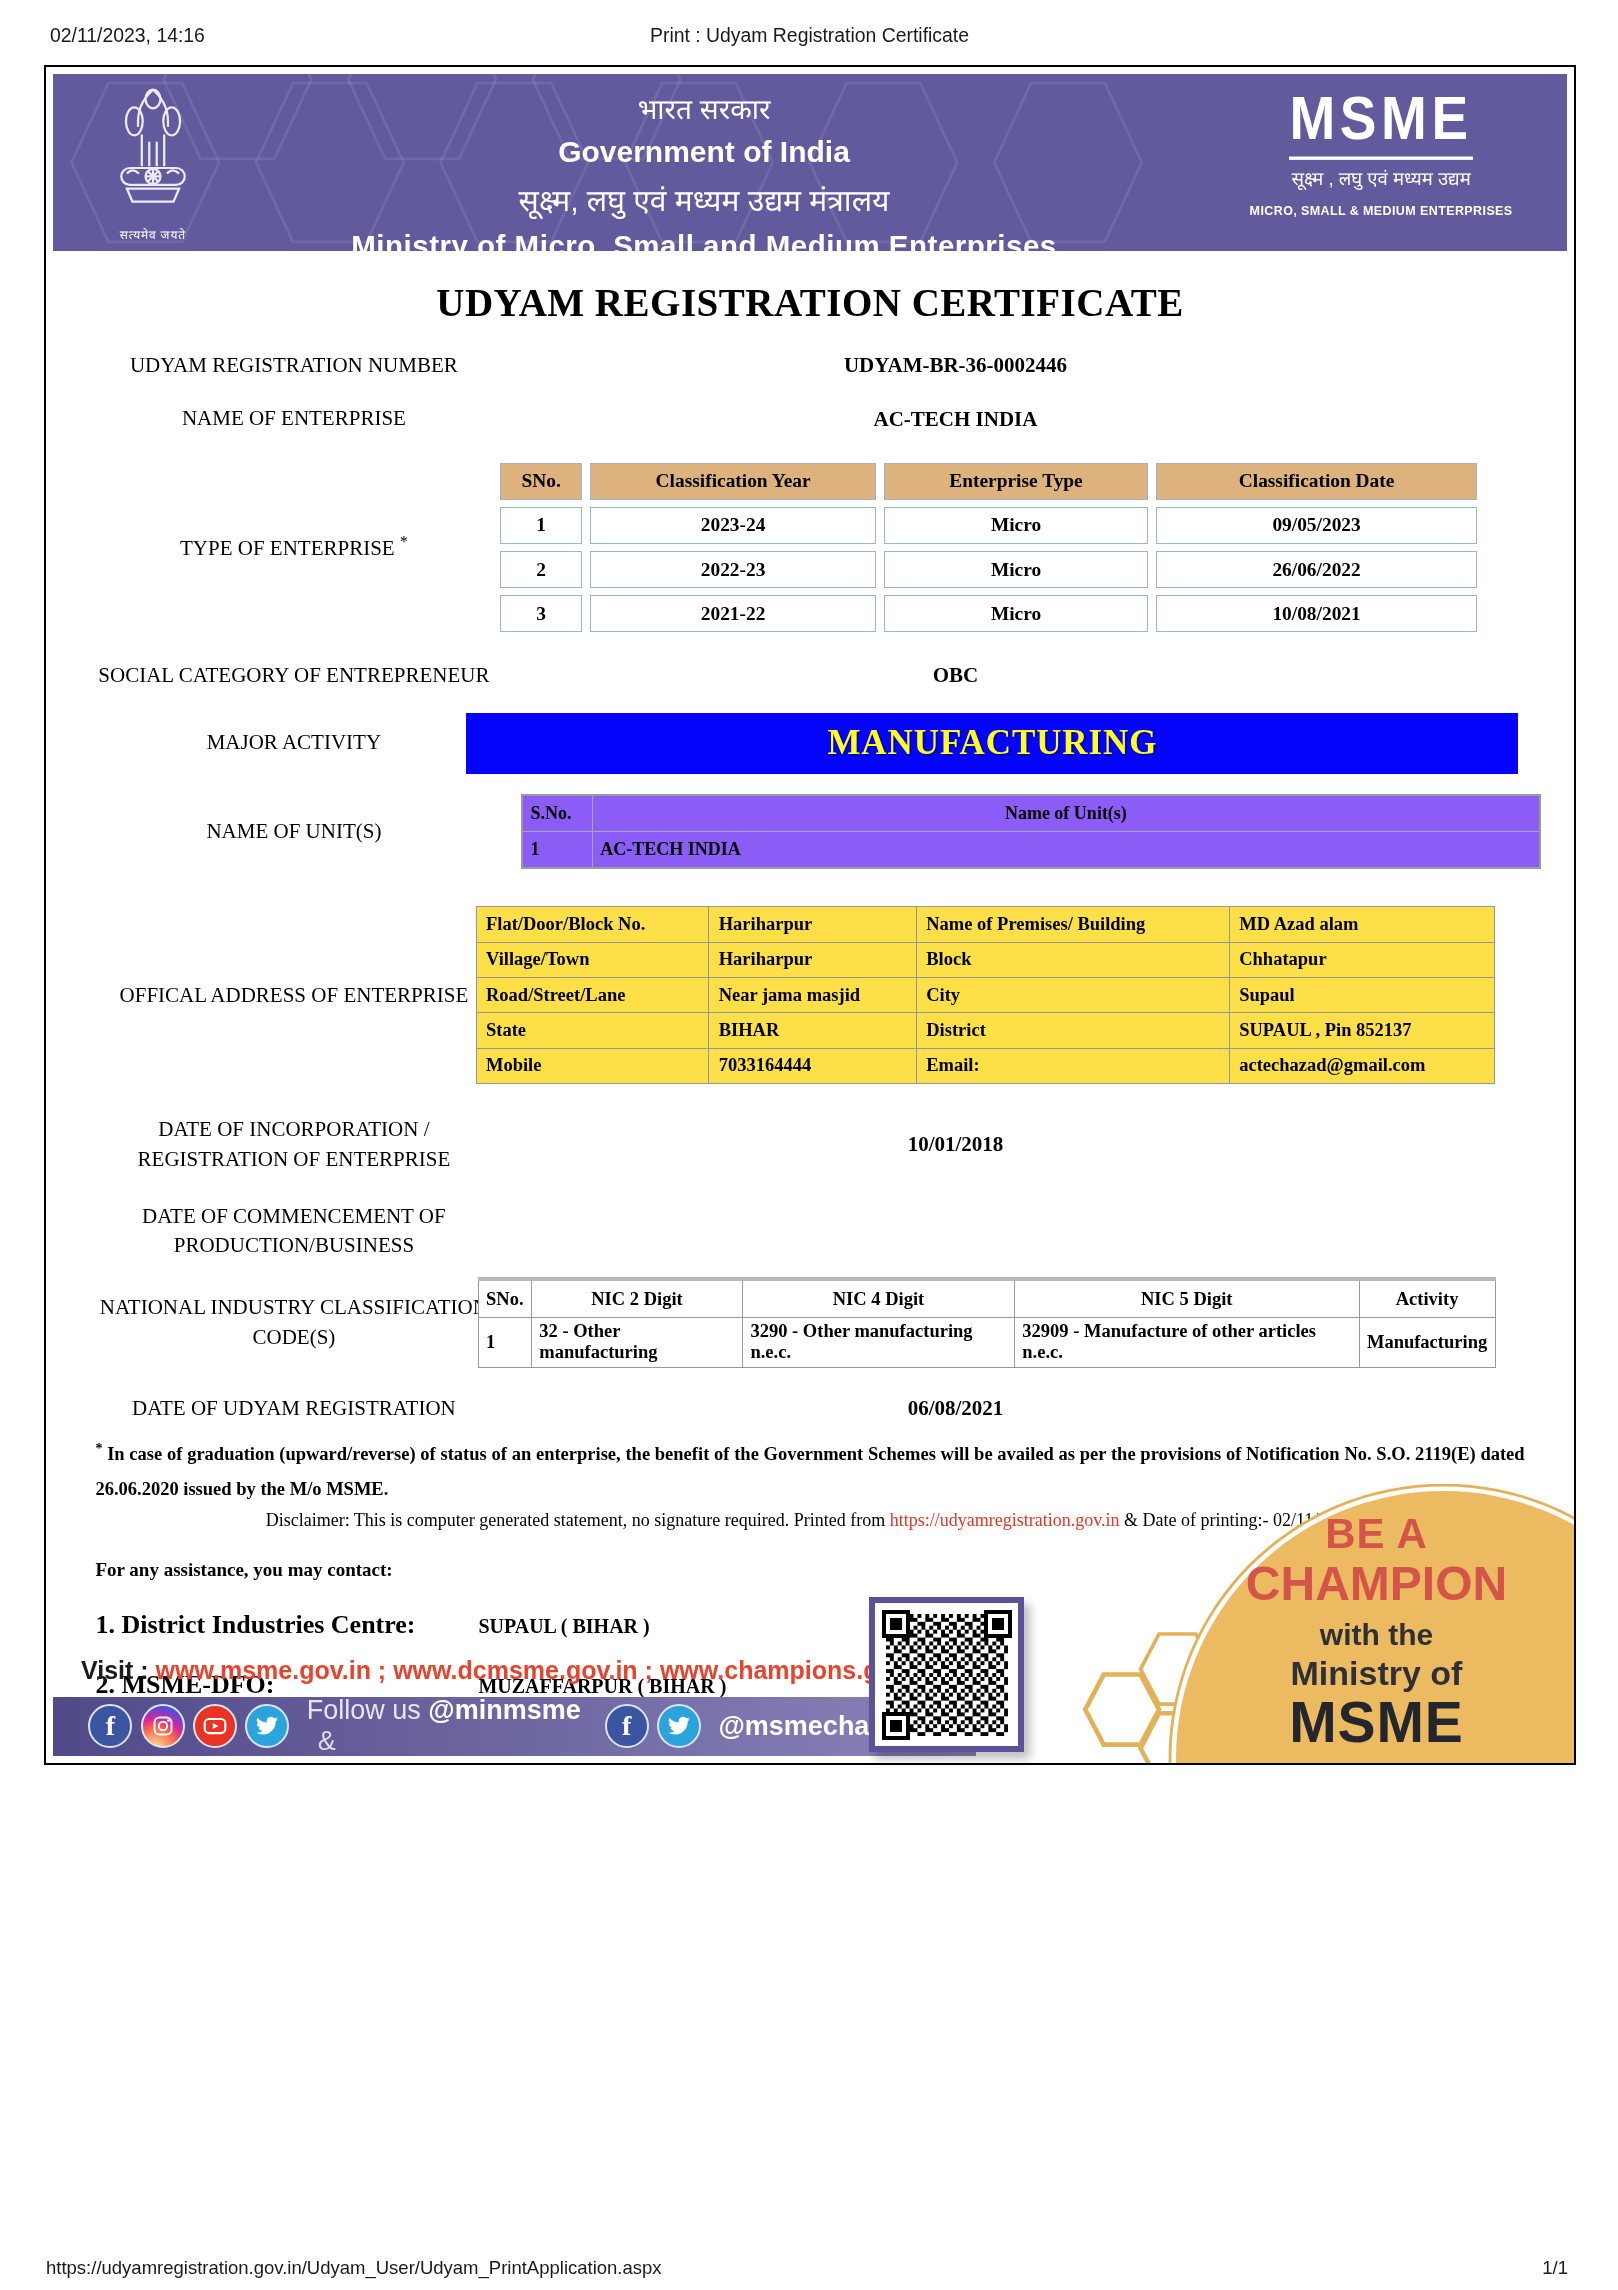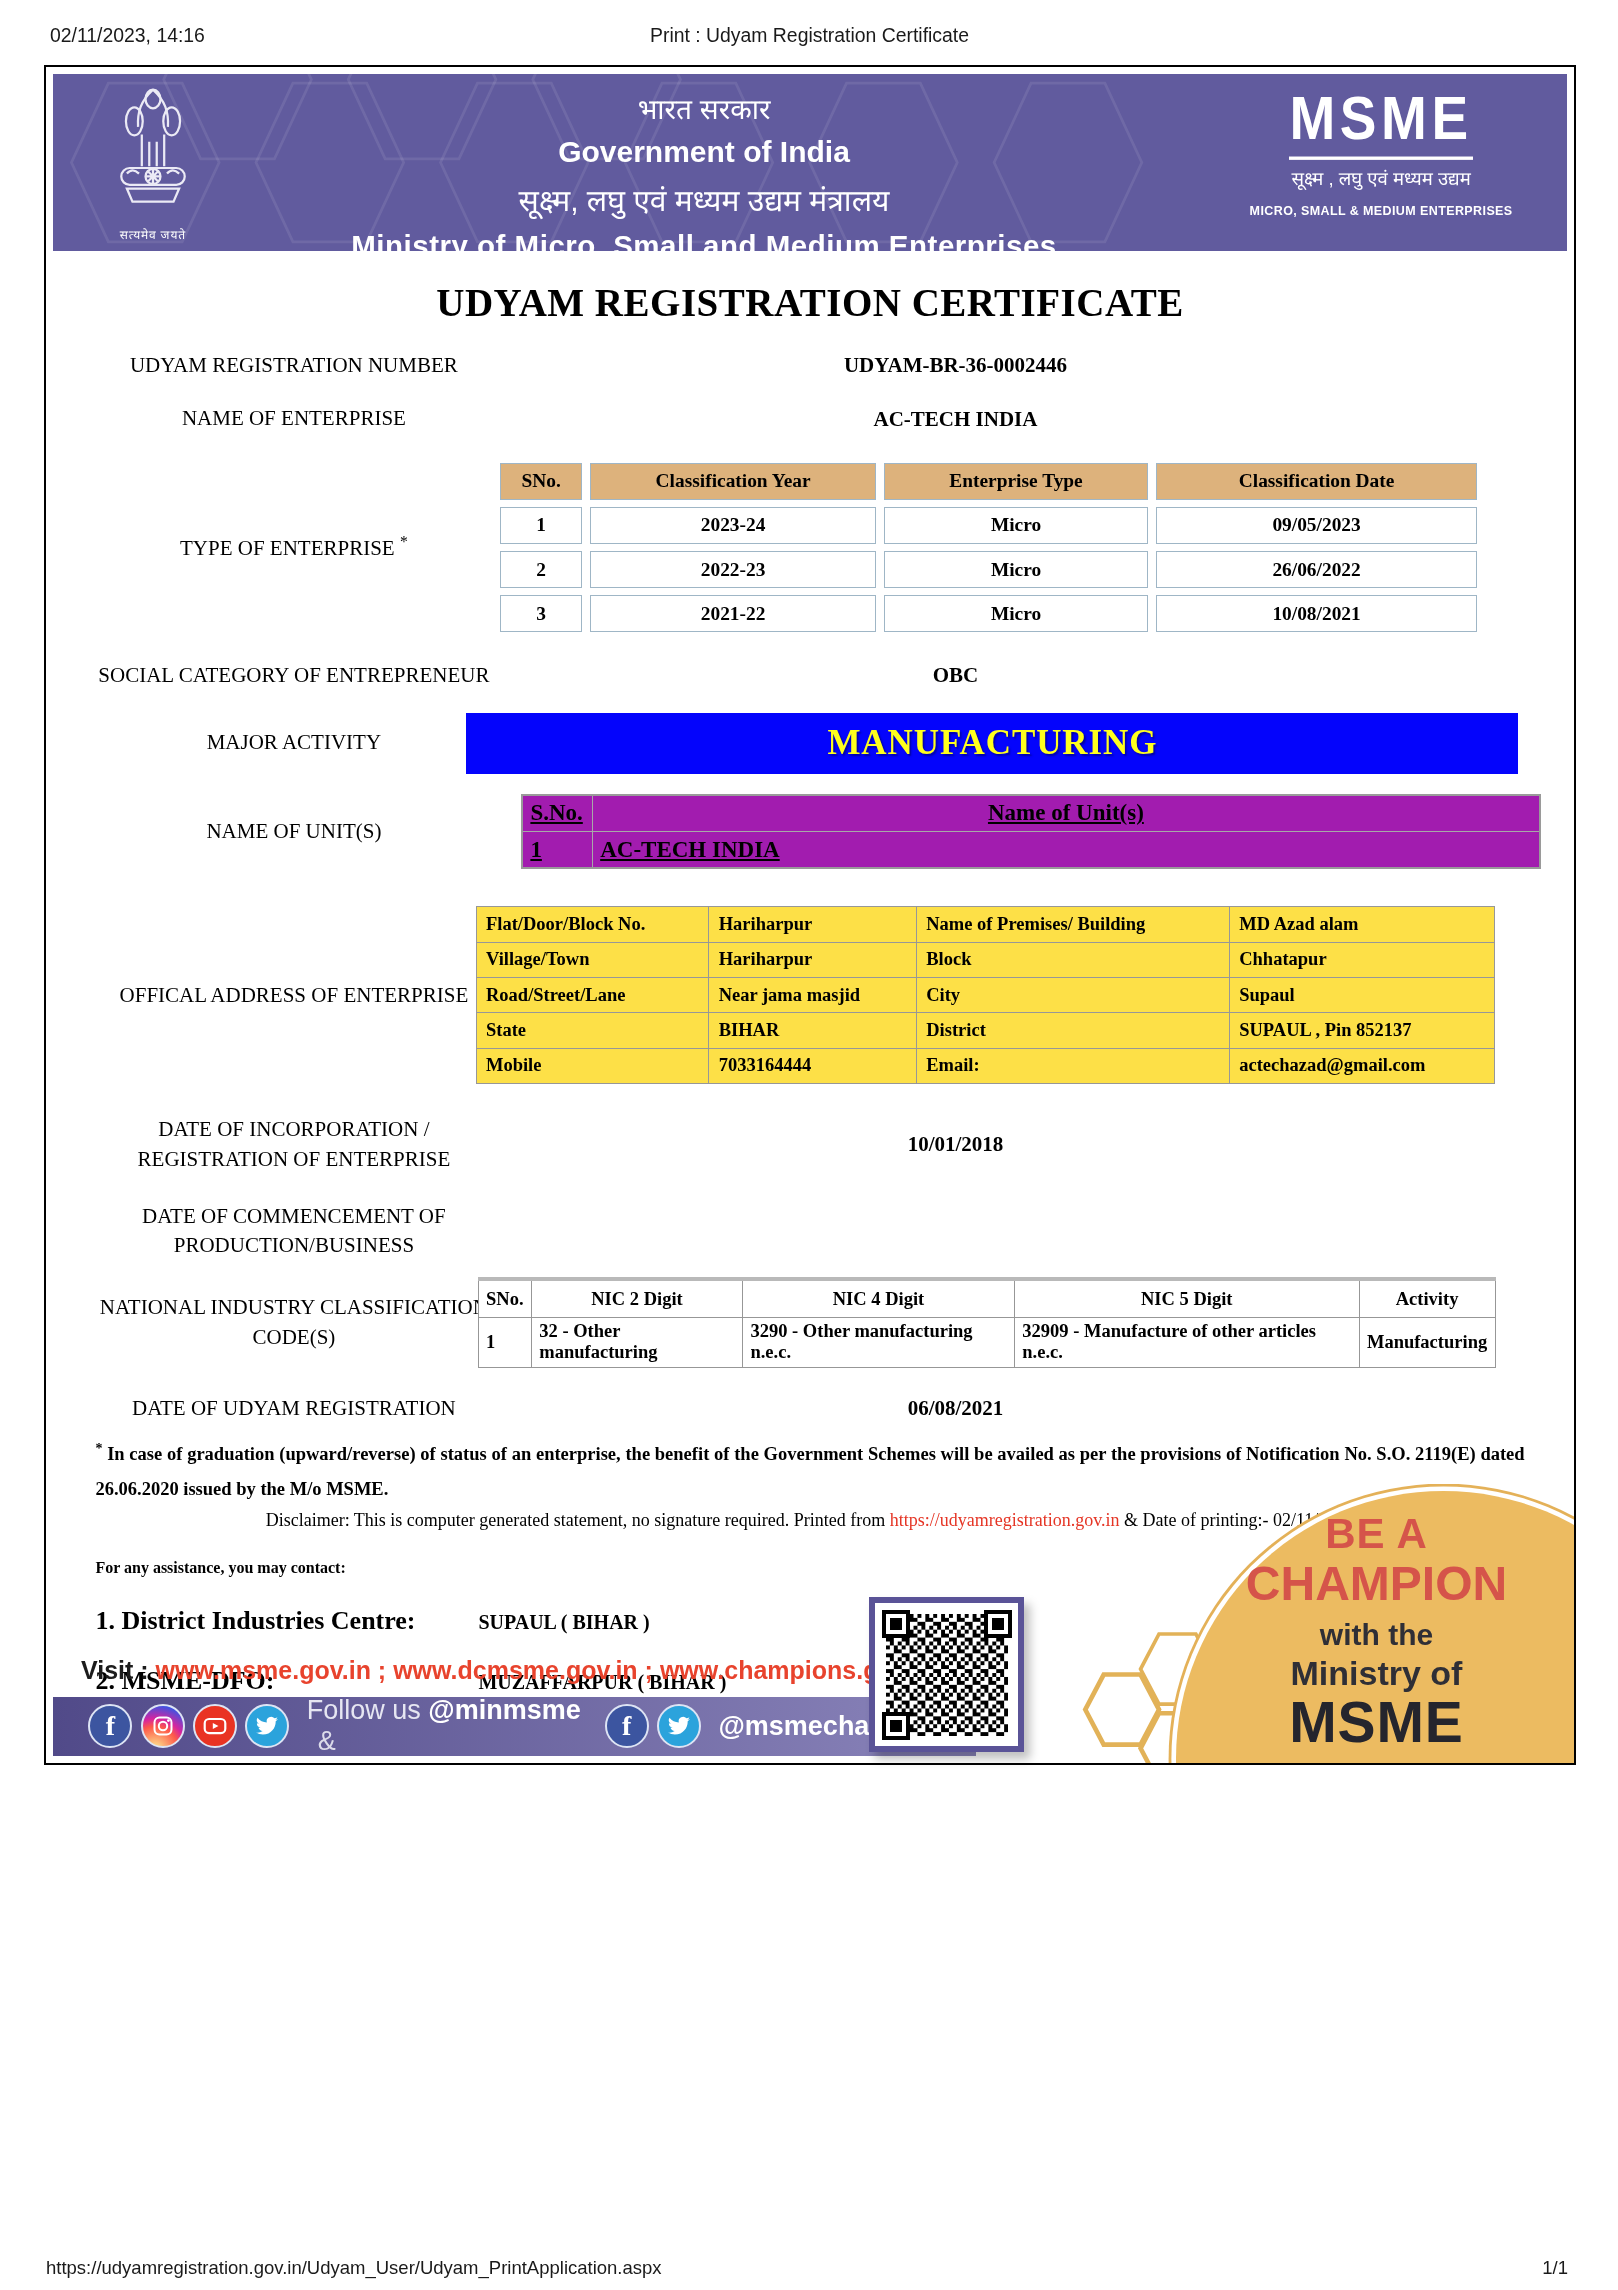--- a/index.html
+++ b/index.html
@@ -44,22 +44,22 @@
   .lbl{width:397px;min-width:397px;text-align:center;font-weight:normal;font-size:21px;line-height:1.4;}
   .lbl sup{font-size:15.7px;}
   .val{flex:1;text-align:center;font-weight:bold;font-size:21px;padding-right:106px;}
   
   .t-class{border-collapse:separate;border-spacing:8.3px 7.4px;width:993px;margin-left:0;}
   .t-class th,.t-class td{border:1.8px solid #9fb6c6;padding:2.8px 5.5px;font-size:19.4px;
     font-weight:bold;height:29.5px;text-align:center;background:#fff;}
   .t-class th{background:#ddb27c;}
   
   .t-units{border-collapse:collapse;width:1020px;margin-left:-7.4px;border:2.8px solid #9a9a9a;}
-  .t-units th,.t-units td{border:1.8px solid #a8a8a8;font-size:23px;font-weight:bold;
-    padding:3.7px 7.4px;height:28px;background:#a21caf;text-decoration:underline;}
+  .t-units th,.t-units td{border:1.8px solid #a8a8a8;font-size:18px;font-weight:bold;
+    padding:3.7px 7.4px;height:28px;background:#8b5cf6;}
   .t-units th:first-child{width:54px;text-align:left;}
   .t-units th{text-align:center;}
   .t-units td{text-align:left;}
   
   .t-addr{border-collapse:collapse;width:1019px;margin-left:-16.6px;}
   .t-addr td{border:1.8px solid #979797;font-size:18.5px;font-weight:bold;
     padding:3.7px 9.2px;height:27px;text-align:left;background:#fde047;}
   
   .t-nic{border-collapse:collapse;width:1018px;margin-left:-14.8px;border-top:4.6px solid #b9b9b9;}
   .t-nic th,.t-nic td{border:1.8px solid #979797;font-size:18.5px;font-weight:bold;
@@ -70,21 +70,21 @@
   .blue-banner{height:61px;background:#0404fc;display:flex;align-items:center;
     justify-content:center;margin-left:-26px;width:1052px;}
   .blue-banner span{color:#ffff1e;font-size:35px;font-weight:bold;letter-spacing:0.9px;
     text-shadow:1.8px 1.8px 1.8px rgba(0,0,0,.35);}
   
   .footnote{margin-top:13px;font-size:18.5px;font-weight:bold;text-align:justify;line-height:1.85;}
   .footnote sup{font-size:14px;}
   .disclaimer{margin-top:3.7px;text-align:center;font-size:18px;}
   .link-red{color:#e53525;}
   
-  .assist-h{margin-top:28px;font-size:16px;font-weight:bold;}
+  .assist-h{margin-top:28px;font-size:19px;font-weight:bold;}
   .assist-row{display:flex;align-items:baseline;margin-top:29.5px;}
   .assist-lbl{width:383px;min-width:383px;font-size:26px;font-weight:bold;}
   .assist-val{font-size:20px;font-weight:bold;}
   
   .visit-line{position:absolute;left:35px;bottom:78px;font-family:"Liberation Sans",sans-serif;
     font-weight:bold;font-size:25px;color:#1c1c1c;}
   .visit-line .link-orange{color:#e8432d;}
   .social-bar{position:absolute;left:7.4px;bottom:7.4px;width:923px;height:59px;
     background:linear-gradient(90deg,#514a89,#8a84ba);display:flex;align-items:center;
     padding-left:35px;box-sizing:border-box;}

